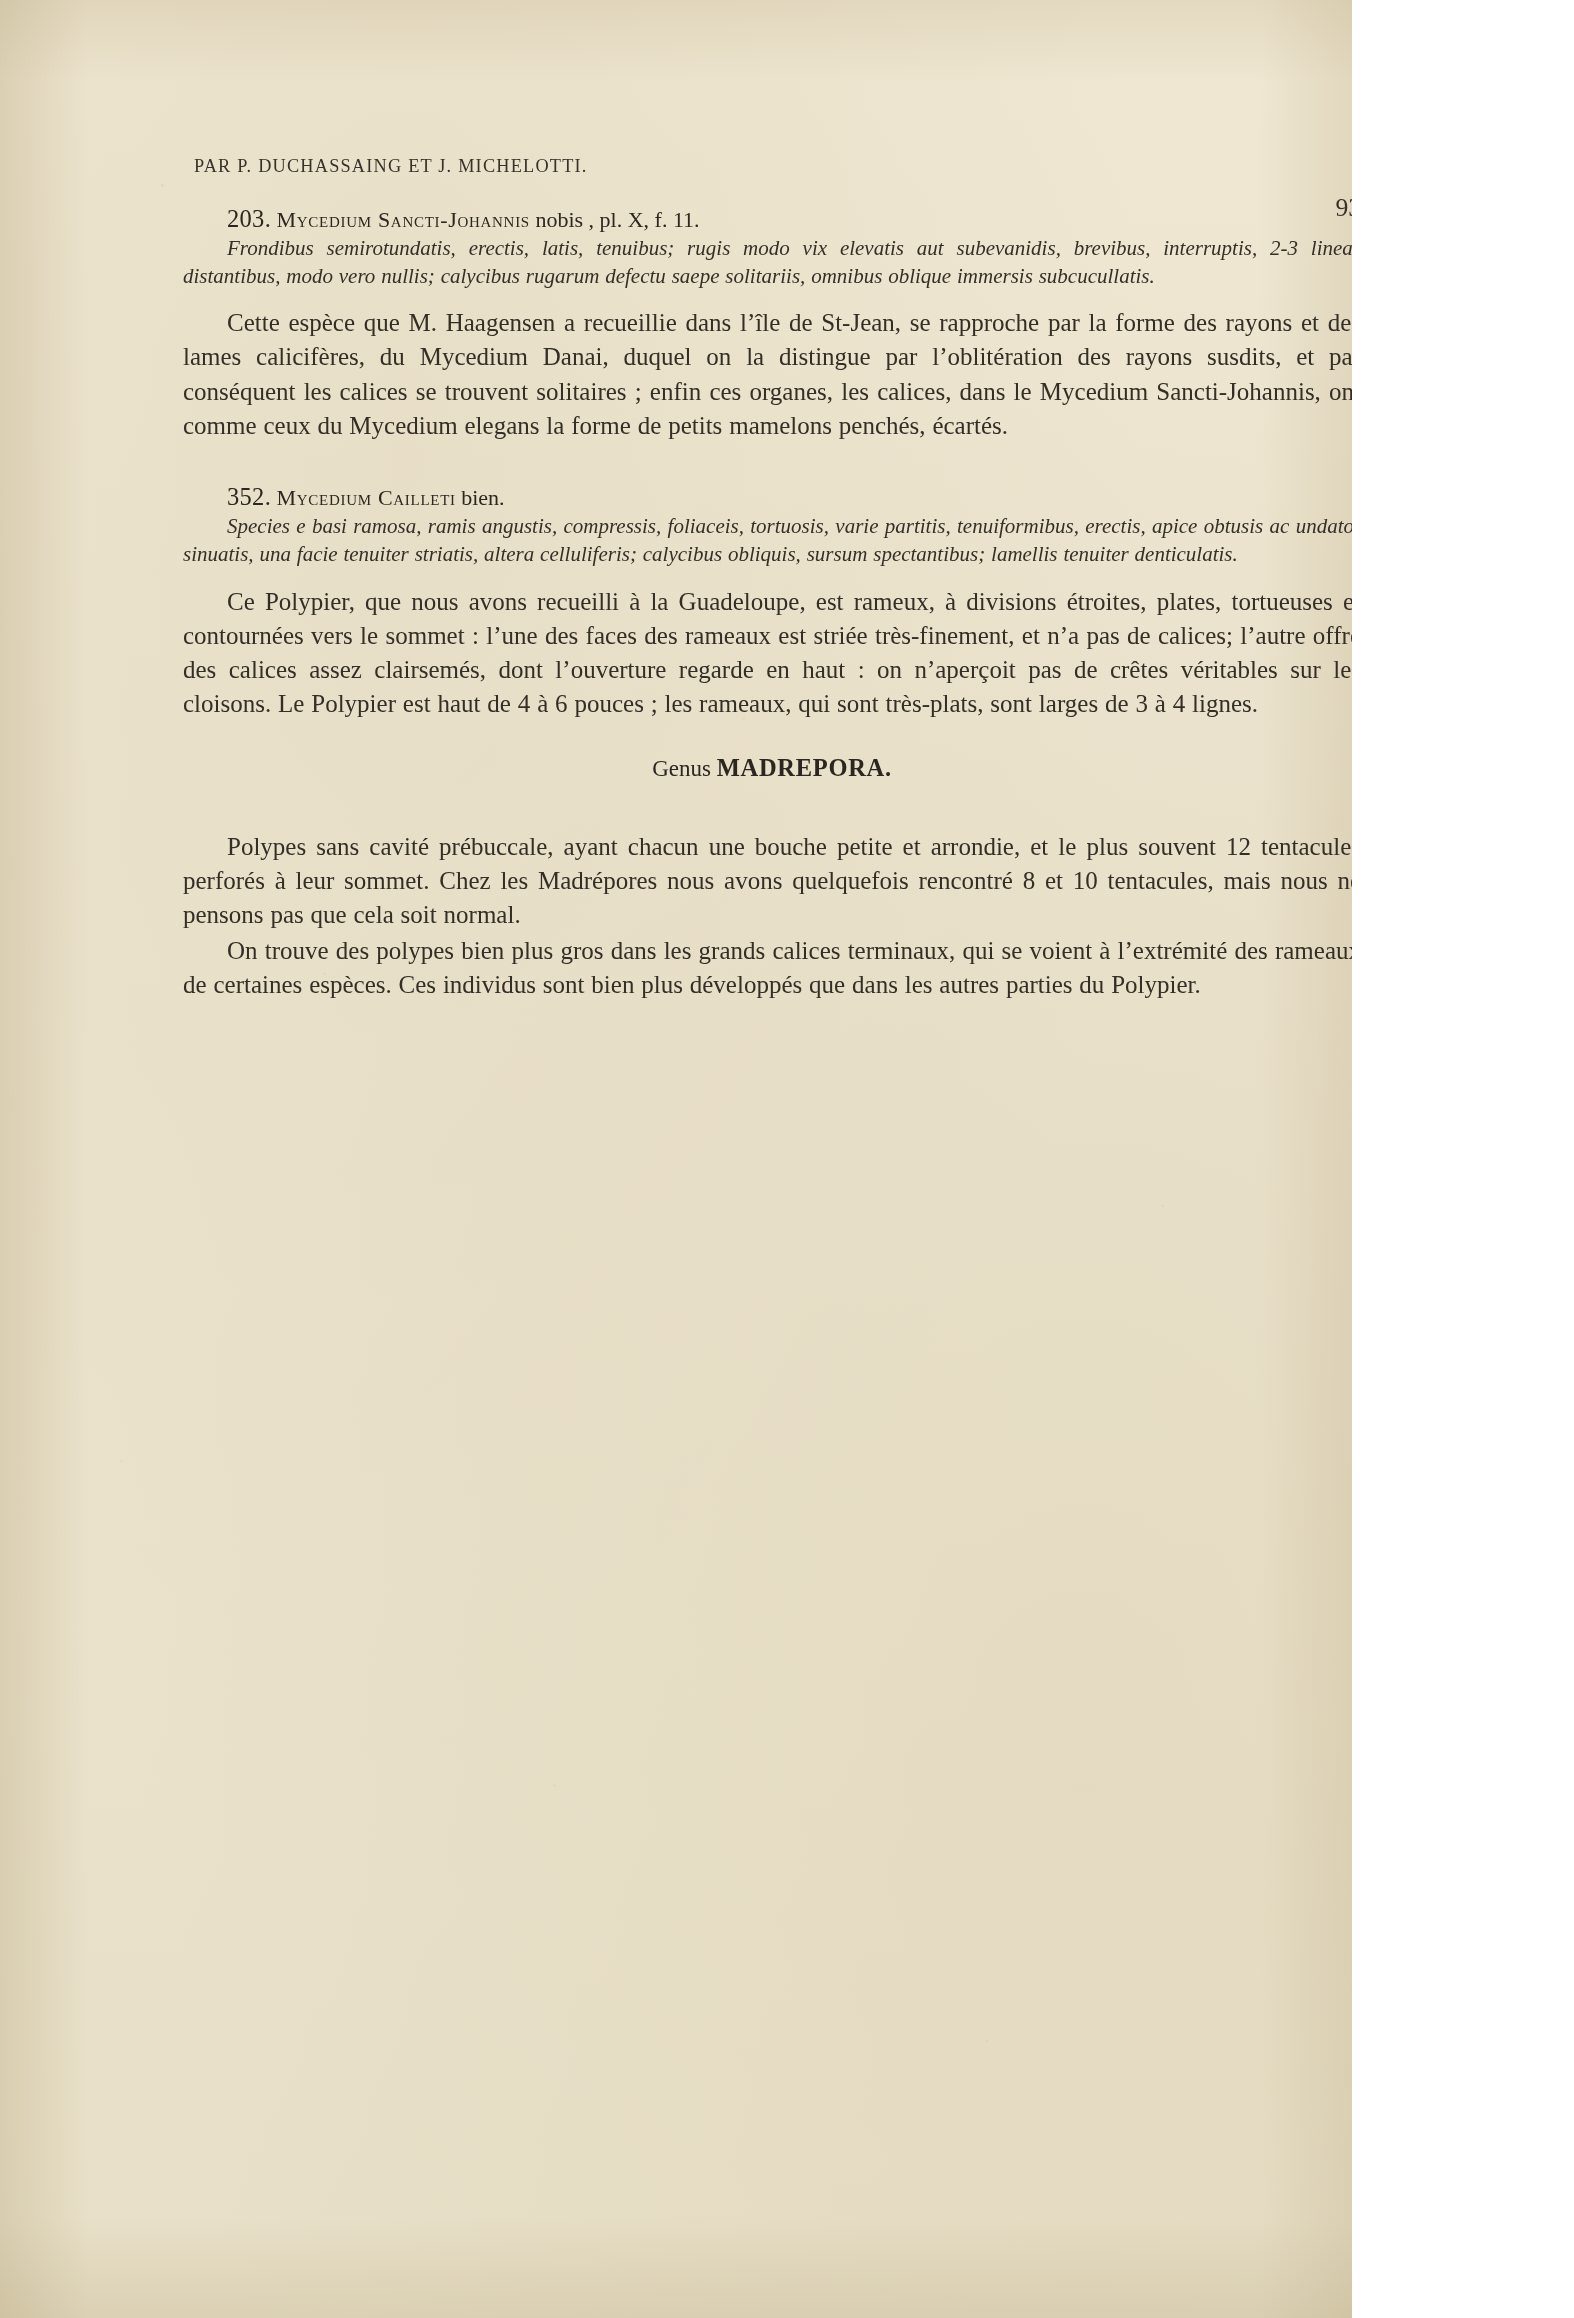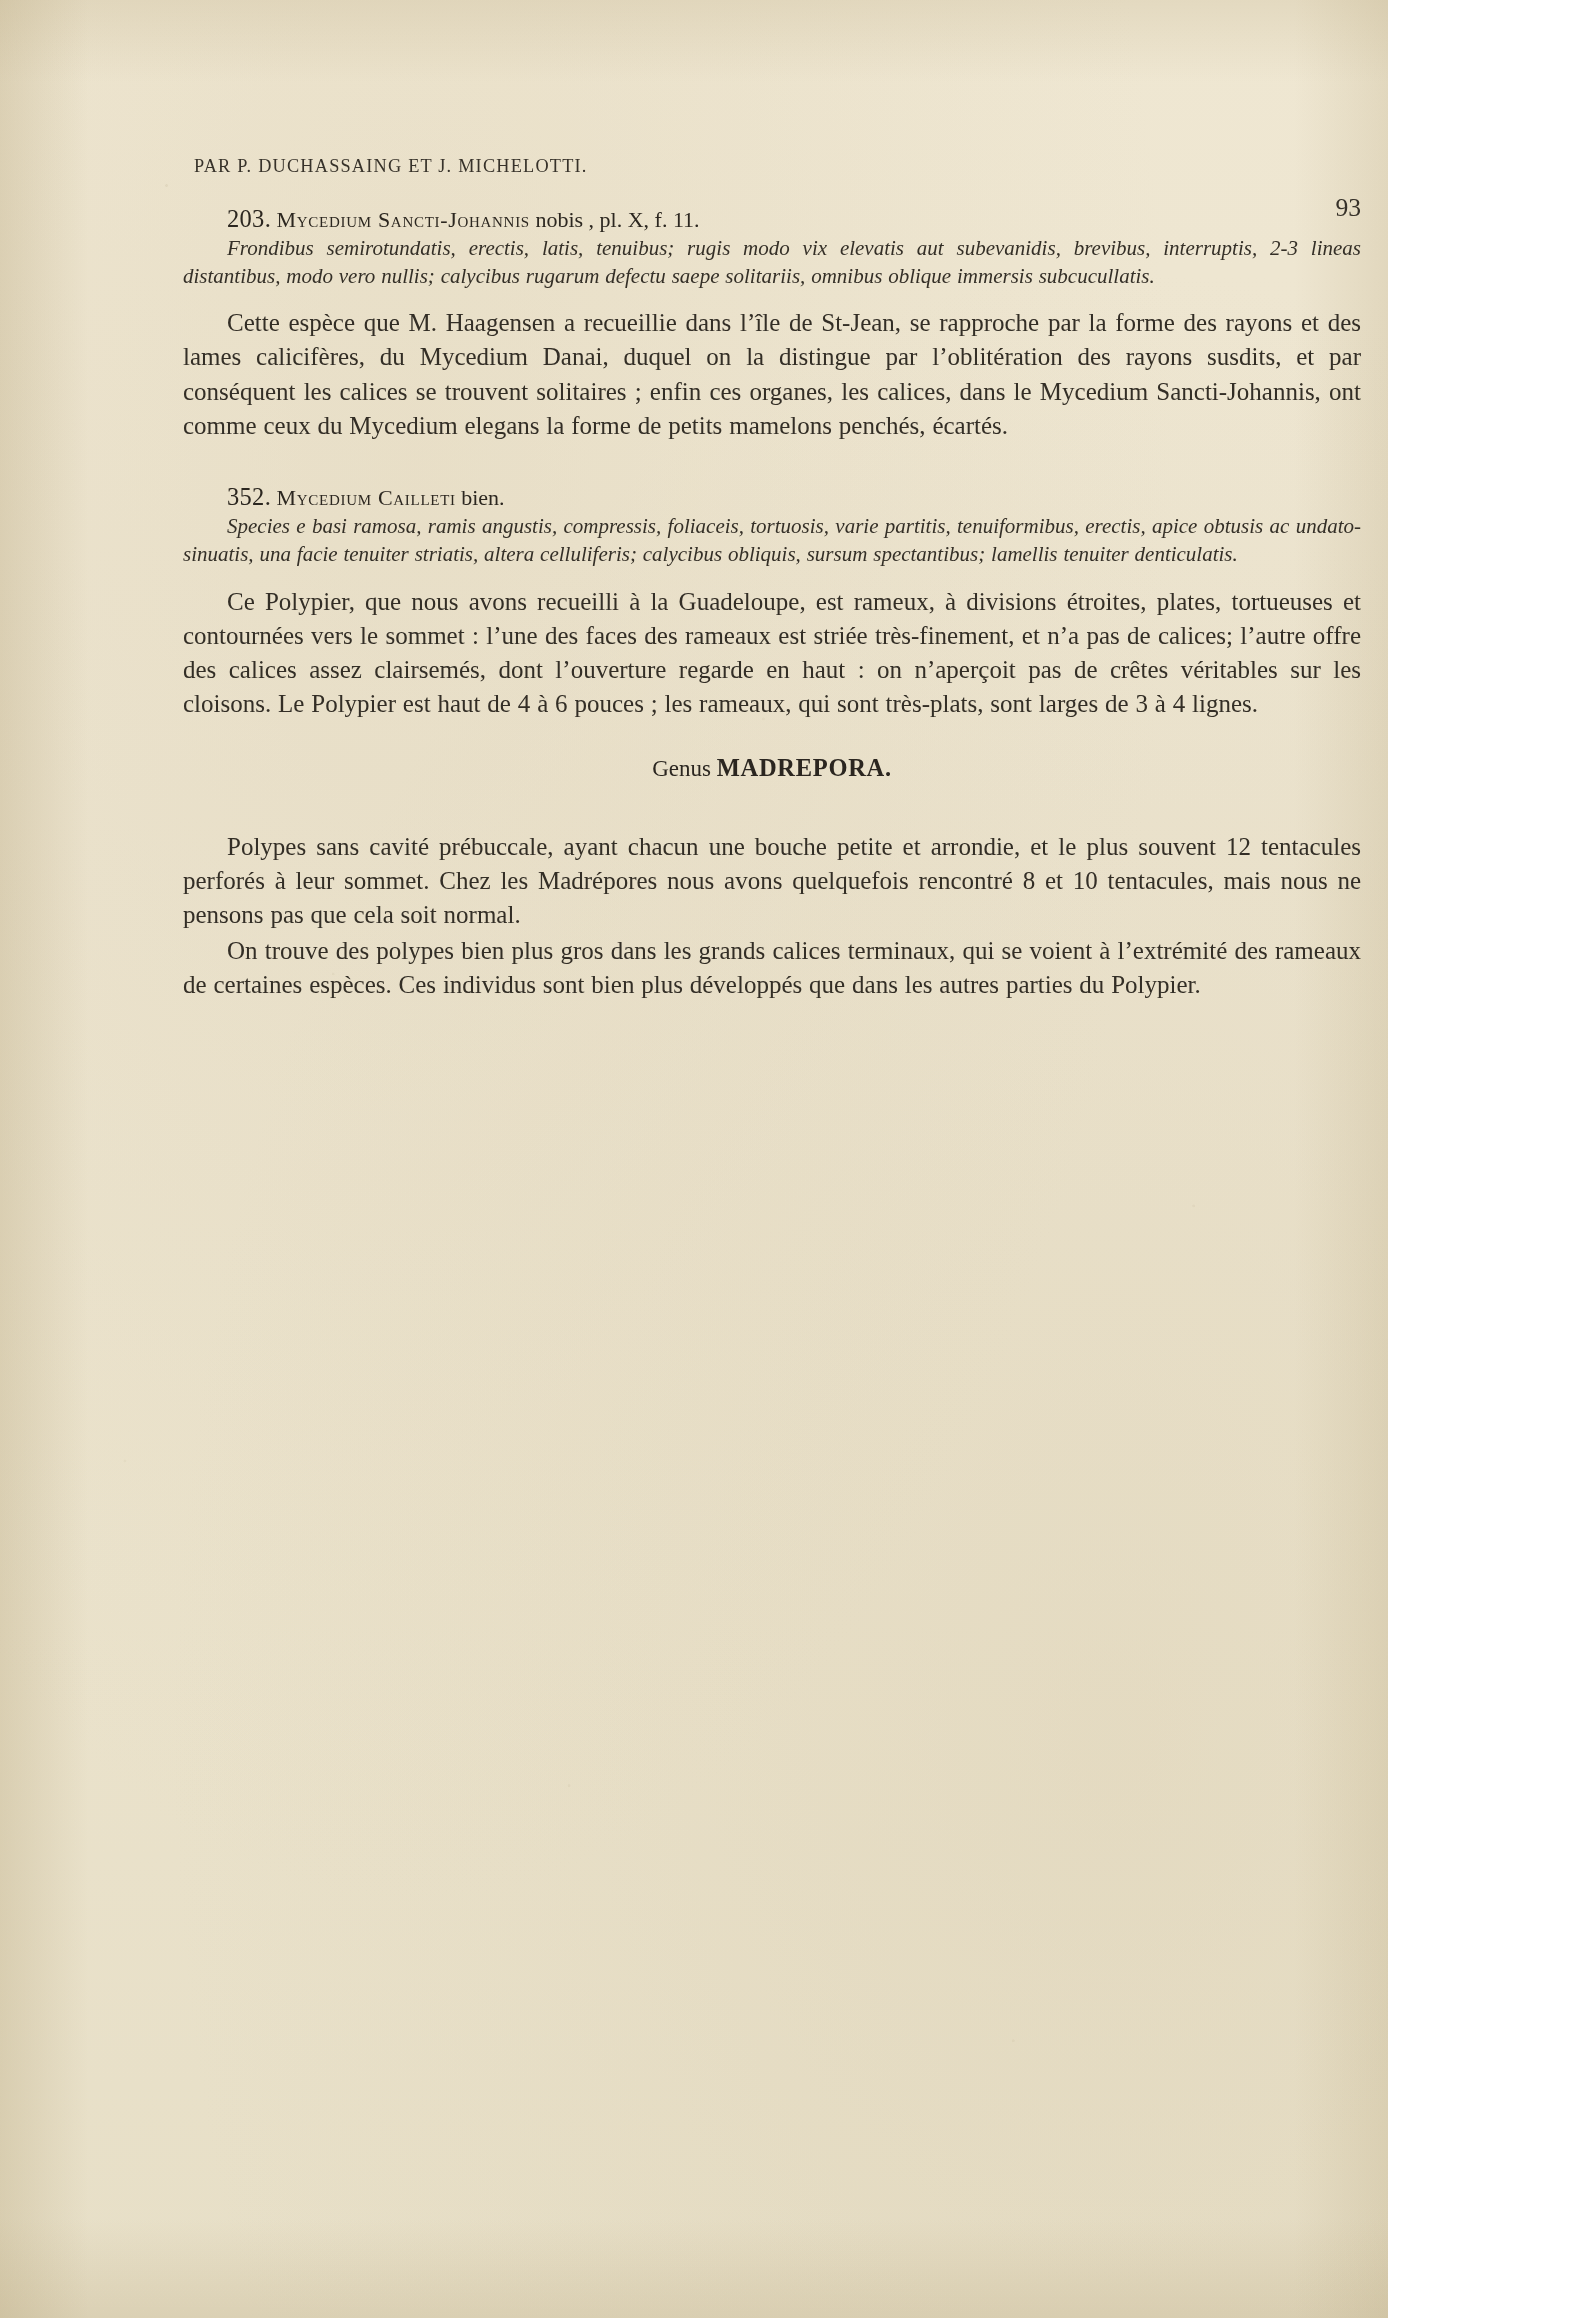--- a/index.html
+++ b/index.html
@@ -15,21 +15,20 @@
   }
   .page {
     position: relative;
     width: 1352px;
     height: 2319px;
     background:
       radial-gradient(ellipse at 30% 20%, rgba(222,210,182,0.35) 0%, rgba(222,210,182,0) 55%),
       radial-gradient(ellipse at 80% 75%, rgba(215,202,172,0.30) 0%, rgba(215,202,172,0) 60%),
       linear-gradient(180deg, #efe7d2 0%, #ece4cf 35%, #eae2cb 70%, #e7dfc7 100%);
     overflow: hidden;
-    padding-left: 36px;
   }
   
   .grain {
     position: absolute;
     inset: 0;
     pointer-events: none;
     opacity: .55;
     background-image:
       radial-gradient(circle at 12% 8%, rgba(140,120,80,.18) 0 1.1px, transparent 1.7px),
       radial-gradient(circle at 68% 14%, rgba(140,120,80,.14) 0 1.1px, transparent 1.7px),

